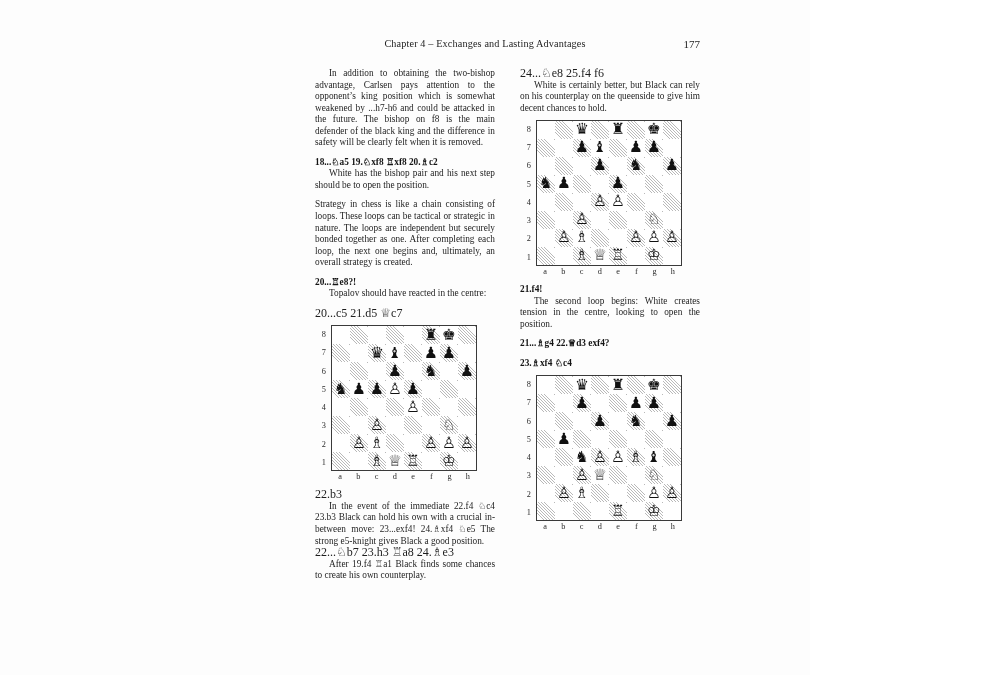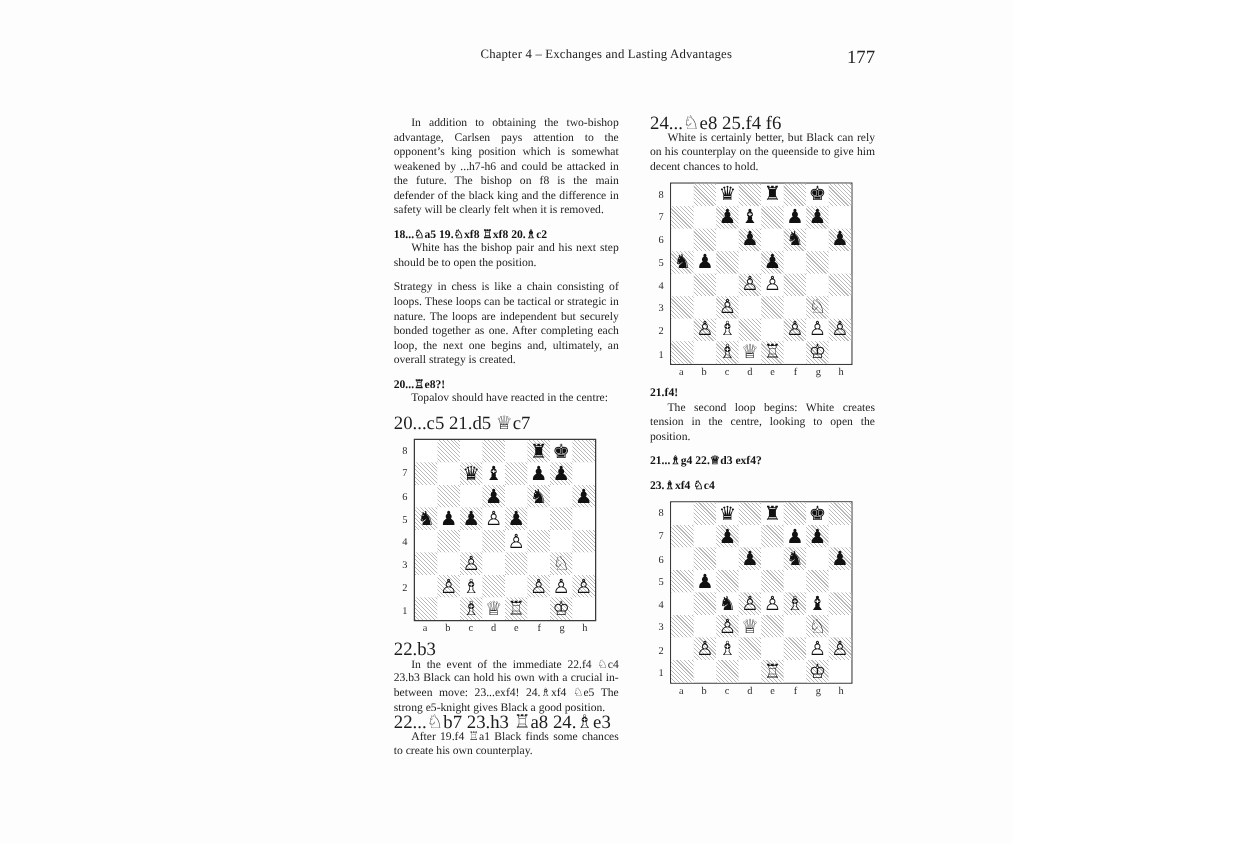--- a/index.html
+++ b/index.html
@@ -34,35 +34,34 @@
     text-align: center;
     font-size: 10.2px;
     letter-spacing: .15px;
     color: #232323;
     white-space: nowrap;
   }
   .header-page-number {
     position: absolute;
     right: 0;
     top: 0;
-    font-size: 15px;
+    font-size: 11px;
     color: #232323;
   }
   .columns {
     position: absolute;
     top: 68px;
     left: 315px;
     width: 385px;
     height: 580px;
   }
   .col {
     position: absolute;
     top: 0;
     width: 180px;
-    margin-top: 26px;
   }
   .col-left { left: 0; }
   .col-right { left: 205px; }
 
   p.para {
     margin: 0 0 0 0;
     font-size: 9.3px;
     line-height: 11.55px;
     text-align: justify;
     text-indent: 14px;
@@ -75,21 +74,21 @@
     margin: 0;
     font-size: 9.3px;
     line-height: 11.55px;
     font-weight: bold;
     text-align: left;
     text-indent: 0;
     color: #141414;
   }
   p.moveline {
     margin: 0;
-    font-size: 15px;
+    font-size: 12px;
     line-height: 11.55px;
     text-align: left;
     text-indent: 0;
     color: #1d1d1d;
   }
 
   
   .board-wrap {
     position: relative;
     width: 180px;

